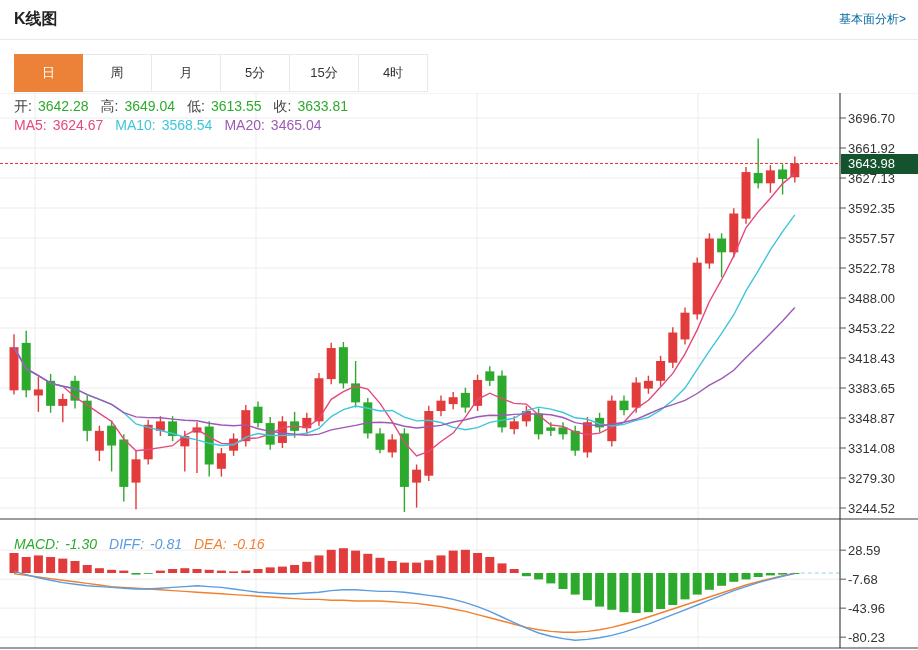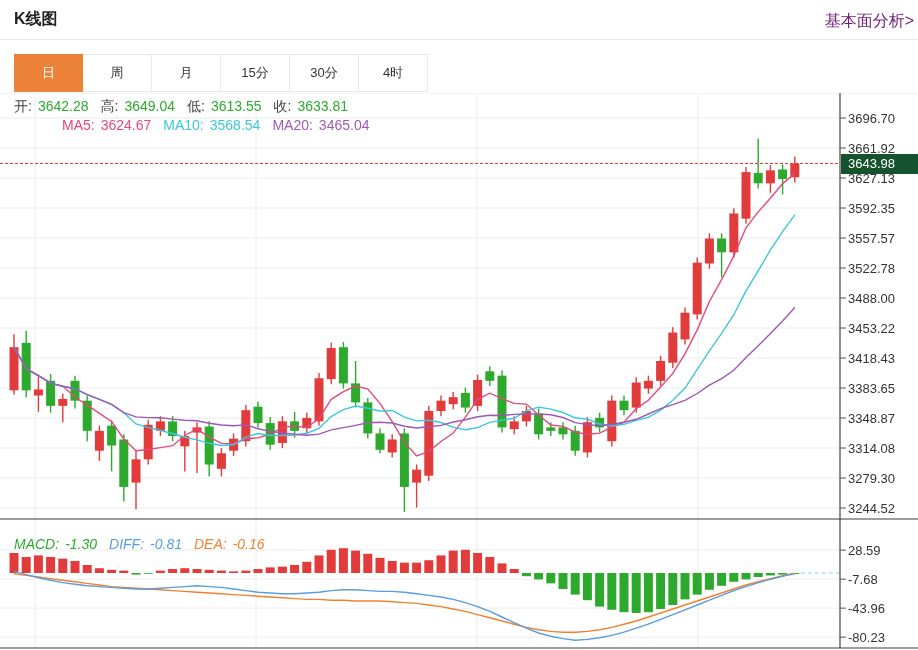--- a/index.html
+++ b/index.html
@@ -1,54 +1,54 @@
 <!DOCTYPE html>
 <html><head>
 <meta charset="utf-8">
 <style>
   * { margin:0; padding:0; box-sizing:border-box; }
   html,body { width:918px; height:650px; background:#fff; font-family:"Liberation Sans","DejaVu Sans",sans-serif; overflow:hidden; }
   #app { position:relative; width:918px; height:524px; background:#fff; }
 
   .hdr { position:absolute; top:0; left:0; width:918px; height:40px; border-bottom:1px solid #e9e9e9; }
   .hdr-title { position:absolute; left:14px; top:9px; font-size:16px; font-weight:bold; color:#222; }
-  .hdr-link { position:absolute; right:4px; top:11px; font-size:16px; color:#701a75; cursor:pointer; }
+  .hdr-link { position:absolute; right:12px; top:11px; font-size:12px; color:#0369a1; cursor:pointer; }
 
   .tabs { position:absolute; left:14px; top:54px; height:38px; display:flex; }
   .tab { width:69px; height:38px; border:1px solid #e8e8e8; border-left:none; display:flex; align-items:center; justify-content:center; font-size:13px; color:#333; background:#fff; cursor:pointer; }
   .tab:first-child { border-left:1px solid #e8e8e8; }
   .tab.sel { background:#ec8138; border-color:#ec8138; color:#fff; }
 
   .legend { position:absolute; left:14px; font-size:14px; white-space:nowrap; z-index:5;text-align:right; }
   .legend span { margin-right:6px; }
   .lg-item { margin-right:14px; }
   #legend-ohlc { top:98px; }
-  #legend-ma { top:117px;margin-left:48px; }
+  #legend-ma { top:117px; }
   #legend-macd { top:536px;font-style:italic; }
 
   #chart-svg { position:absolute; left:0; top:93px; }
 
   .price-badge { position:absolute; left:841px; top:154px; width:77px; height:20px; background:#14532d; color:#fff; font-size:13px; line-height:20px; padding-left:7px; z-index:6; }
 </style>
 </head>
 <body>
 
 <div id="app">
 
   <div class="hdr">
     <div class="hdr-title">K线图</div>
     <div class="hdr-link">基本面分析&gt;</div>
   </div>
 
   <div class="tabs">
       <div class="tab sel">日</div>
       <div class="tab">周</div>
       <div class="tab">月</div>
+      <div class="tab">5分</div>
       <div class="tab">15分</div>
-      <div class="tab">30分</div>
       <div class="tab">4时</div>
     </div>
 
   <div id="legend-ohlc" class="legend"><span class="lg-item"><span style="color: rgb(68, 68, 68);">开:</span><span style="color: rgb(45, 170, 45);">3642.28</span></span><span class="lg-item"><span style="color: rgb(68, 68, 68);">高:</span><span style="color: rgb(45, 170, 45);">3649.04</span></span><span class="lg-item"><span style="color: rgb(68, 68, 68);">低:</span><span style="color: rgb(45, 170, 45);">3613.55</span></span><span class="lg-item"><span style="color: rgb(68, 68, 68);">收:</span><span style="color: rgb(45, 170, 45);">3633.81</span></span></div>
   <div id="legend-ma" class="legend"><span class="lg-item"><span style="color: rgb(229, 72, 125);">MA5:</span><span style="color: rgb(229, 72, 125);">3624.67</span></span><span class="lg-item"><span style="color: rgb(62, 198, 220);">MA10:</span><span style="color: rgb(62, 198, 220);">3568.54</span></span><span class="lg-item"><span style="color: rgb(157, 90, 181);">MA20:</span><span style="color: rgb(157, 90, 181);">3465.04</span></span></div>
   <div id="legend-macd" class="legend"><span class="lg-item"><span style="color: rgb(45, 170, 45);">MACD:</span><span style="color: rgb(45, 170, 45);">-1.30</span></span><span class="lg-item"><span style="color: rgb(90, 156, 224);">DIFF:</span><span style="color: rgb(90, 156, 224);">-0.81</span></span><span class="lg-item"><span style="color: rgb(240, 129, 48);">DEA:</span><span style="color: rgb(240, 129, 48);">-0.16</span></span></div>
 
   <svg id="chart-svg" width="918" height="557" viewBox="0 93 918 557">
       <line x1="0" y1="93" x2="918" y2="93" stroke="#e8e8e8" stroke-width="1"></line>
       <line x1="35" y1="93" x2="35" y2="648" stroke="#ececec" stroke-width="1"></line>

